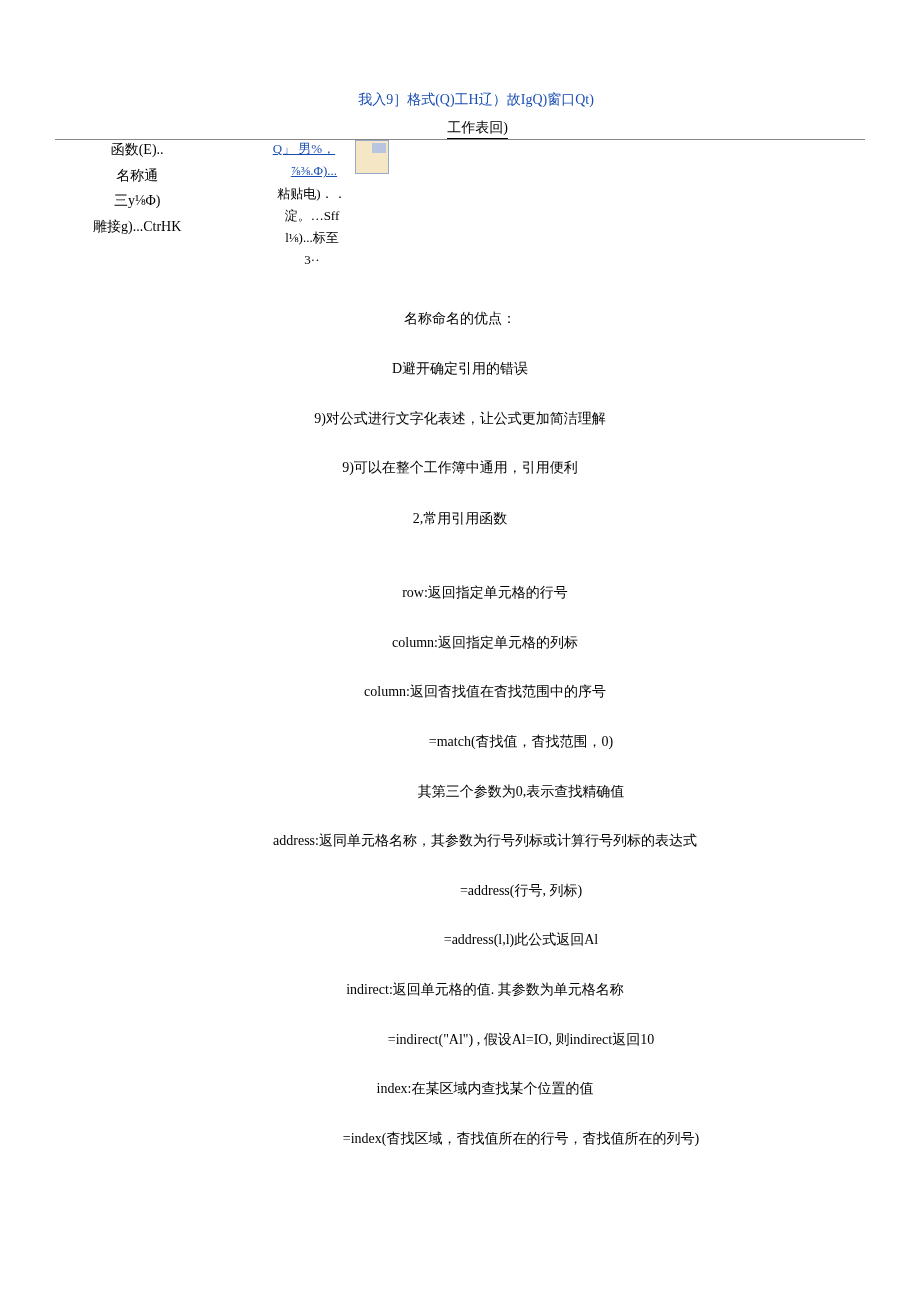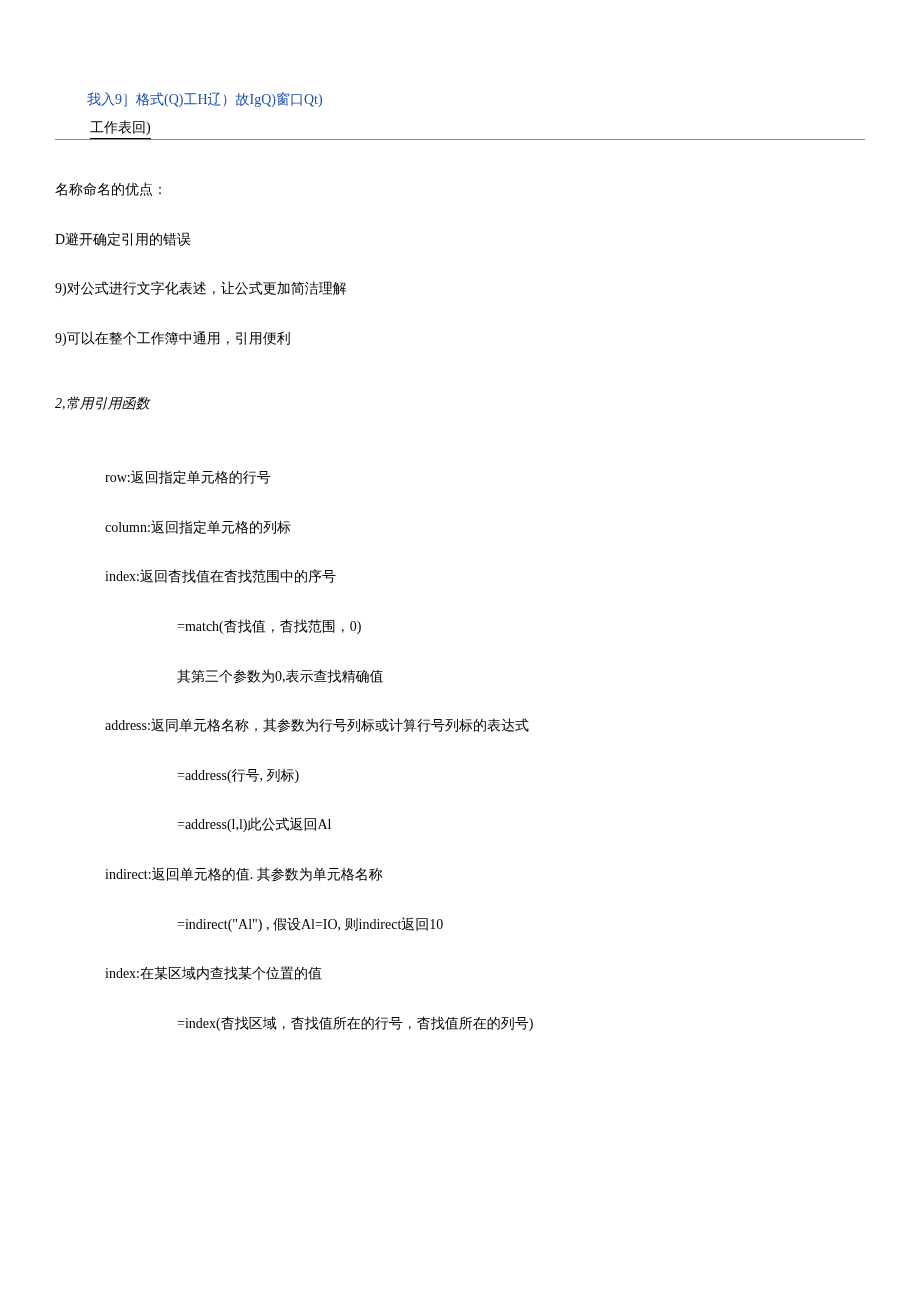--- a/index.html
+++ b/index.html
@@ -1,18 +1,19 @@
 <!DOCTYPE html>
 <html><head>
   <meta charset="utf-8">
   <style>
     * {
       margin: 0;
       padding: 0;
       box-sizing: border-box;
+      text-align: center;
     }
     body {
       font-family: "SimSun", "宋体", serif;
       font-size: 14px;
       background: #ffffff;
       color: #000000;
       width: 920px;
       padding: 90px 55px 50px 55px;
       line-height: 1.4;
     }
@@ -72,23 +73,22 @@
       top: 2px;
       right: 2px;
       width: 14px;
       height: 10px;
       background: #b8c5e0;
     }
     .para {
       margin-bottom: 30px;
     }
     .section-heading {
-      margin-top: 45px;
+      margin-top: 31px;
       margin-bottom: 55px;
-      font-style: italic;
     }
     .indent-1 {
       padding-left: 50px;
     }
     .indent-2 {
       padding-left: 122px;
     }
     .func-block {
       margin-bottom: 30px;
     }
@@ -99,33 +99,50 @@
 </head>
 <body>
 
 <div class="menu-bar">我入9］格式(Q)工H辽）故IgQ)窗口Qt)</div>
 
 <div class="submenu-row">
   <span class="submenu-worksheet">工作表回)</span>
 </div>
 
 <div class="menu-cols">
+  <div class="menu-col-left">
+    <div>函数(E)..</div>
+    <div>名称通</div>
+    <div>三y⅛Φ)</div>
+    <div>雕接g)...CtrHK</div>
+  </div>
+  <div class="menu-col-right">
+    <div class="menu-col-right-text">
+      <div class="link-blue">Q」   男%，</div>
+      <div class="link-blue" style="padding-left:20px;">⅞⅜.Φ)...</div>
+      <div style="padding-left:16px;">粘贴电)．．</div>
+      <div style="padding-left:16px;">淀。…Sff</div>
+      <div style="padding-left:16px;">l⅛)...标至</div>
+      <div style="padding-left:16px;">3··</div>
+    </div>
+    <div class="icon-box"></div>
+  </div>
 </div>
 
 <div class="para">名称命名的优点：</div>
 <div class="para">D避开确定引用的错误</div>
 <div class="para">9)对公式进行文字化表述，让公式更加简洁理解</div>
 <div class="para">9)可以在整个工作簿中通用，引用便利</div>
 
 <div class="section-heading">2,常用引用函数</div>
 
 <div class="indent-1 func-block">row:返回指定单元格的行号</div>
 <div class="indent-1 func-block">column:返回指定单元格的列标</div>
 
-<div class="indent-1 func-block">index:返回杳找值在杳找范围中的序号</div>
+<div class="indent-1 func-block">column:返回杳找值在杳找范围中的序号</div>
 <div class="indent-2 func-sub">=match(杳找值，杳找范围，0)</div>
 <div class="indent-2 func-sub">其第三个参数为0,表示查找精确值</div>
 
 <div class="indent-1 func-block">address:返同单元格名称，其参数为行号列标或计算行号列标的表达式</div>
 <div class="indent-2 func-sub">=address(行号, 列标)</div>
 <div class="indent-2 func-sub">=address(l,l)此公式返回Al</div>
 
 <div class="indent-1 func-block">indirect:返回单元格的值. 其参数为单元格名称</div>
 <div class="indent-2 func-sub">=indirect("Al") , 假设Al=IO, 则indirect返回10</div>
 

